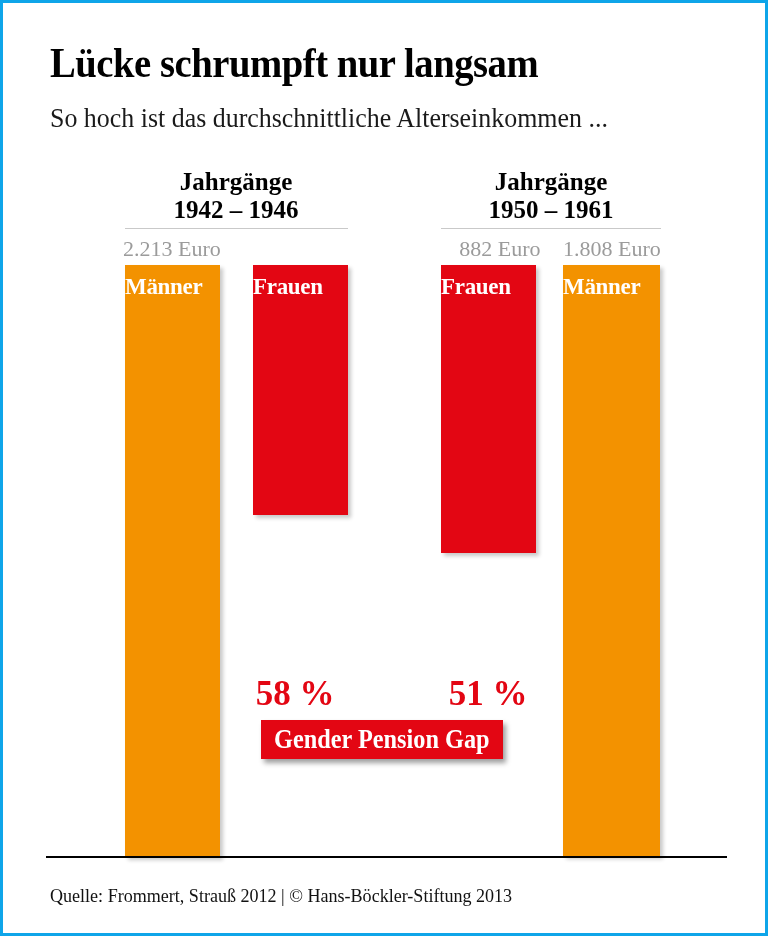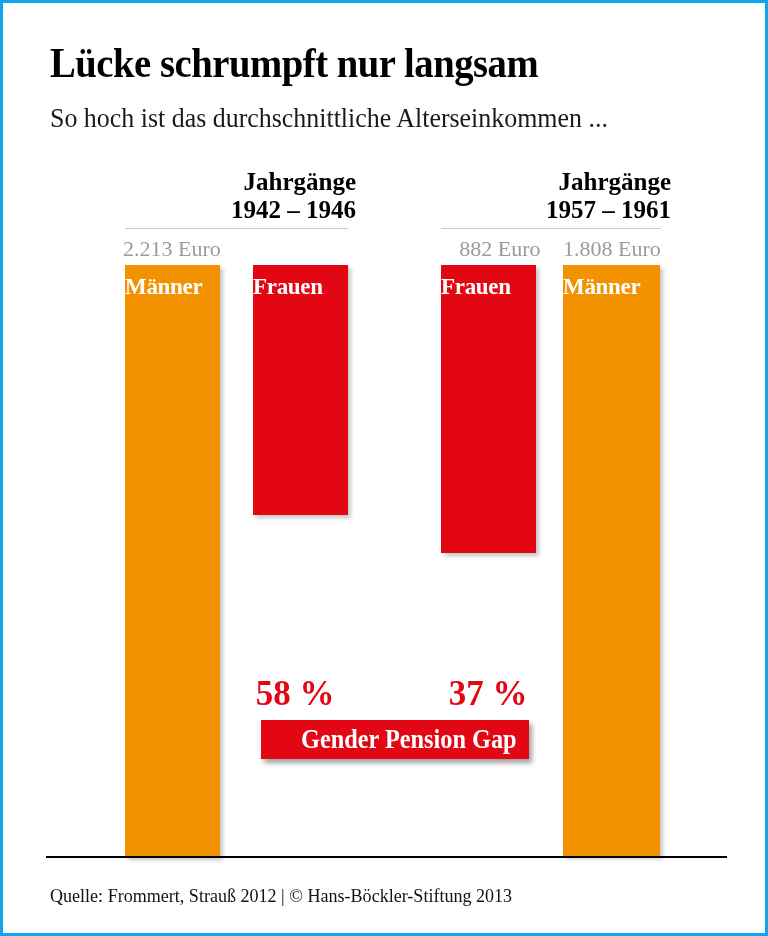--- a/index.html
+++ b/index.html
@@ -19,21 +19,21 @@
     letter-spacing:-0.5px;white-space:nowrap;
     transform:scaleX(0.92);transform-origin:left top;
   }
   .subtitle{
     left:47px;top:100px;
     font-size:27px;color:#1a1a1a;white-space:nowrap;
     transform:scaleX(0.96);transform-origin:left top;
   }
   .group-header{
     top:165px;width:240px;
-    text-align:right;font-size:25px;font-weight:bold;
+    text-align:center;font-size:25px;font-weight:bold;
     line-height:28px;color:#000;
   }
   .gh1{left:113px;} .gh2{left:428px;}
   .rule{
     top:225px;height:1px;background:#c9c9c9;
   }
   .rule1{left:122px;width:223px;}
   .rule2{left:438px;width:220px;}
   .euro{
     top:233px;width:140px;text-align:center;
@@ -52,24 +52,24 @@
     font-size:23px;font-weight:bold;color:#fff;
     letter-spacing:-0.3px;
   }
   .pct{
     top:671px;width:130px;text-align:center;
     font-size:35px;font-weight:bold;color:var(--red);
     white-space:nowrap;
   }
   .pct1{left:227px;} .pct2{left:420px;}
   .banner{
-    left:258px;top:717px;width:268px;height:39px;
+    left:258px;top:717px;width:242px;height:39px;
     background:var(--red);
     box-shadow:3px 4px 5px rgba(0,0,0,0.38);
-    text-align:right;
+    text-align:center;
   }
   .banner span{
     display:inline-block;line-height:39px;
     font-size:27px;font-weight:bold;color:#fff;white-space:nowrap;
     transform:scaleX(0.9);transform-origin:center;
   }
   .baseline{
     left:43px;top:853px;width:681px;height:2px;background:#000;
   }
   .footer{
@@ -85,21 +85,21 @@
 
   <div class="abs title">Lücke schrumpft nur langsam</div>
   <div class="abs subtitle">So hoch ist das durchschnittliche Alterseinkommen ...</div>
 
   <div class="abs group-header gh1">
     <div>Jahrgänge</div>
     <div>1942 – 1946</div>
   </div>
   <div class="abs group-header gh2">
     <div>Jahrgänge</div>
-    <div>1957 – 1961</div>
+    <div>1950 – 1961</div>
   </div>
 
   <div class="abs rule rule1"></div>
   <div class="abs rule rule2"></div>
 
   <div class="abs euro e1">2.213 Euro</div>
   <div class="abs euro e3">882 Euro</div>
   <div class="abs euro e4">1.808 Euro</div>
 
   <div class="abs bar orange b1" style="height: 592px;">
@@ -109,21 +109,21 @@
     <span class="bar-label">Frauen</span>
   </div>
   <div class="abs bar red b3" style="height: 288px;">
     <span class="bar-label">Frauen</span>
   </div>
   <div class="abs bar orange b4" style="height: 591px;">
     <span class="bar-label">Männer</span>
   </div>
 
   <div class="abs pct pct1">58 %</div>
-  <div class="abs pct pct2">37 %</div>
+  <div class="abs pct pct2">51 %</div>
 
   <div class="abs banner">
     <span>Gender Pension Gap</span>
   </div>
 
   <div class="abs baseline"></div>
 
   <div class="abs footer">Quelle: Frommert, Strauß 2012 | © Hans-Böckler-Stiftung 2013</div>
 
 </div>

